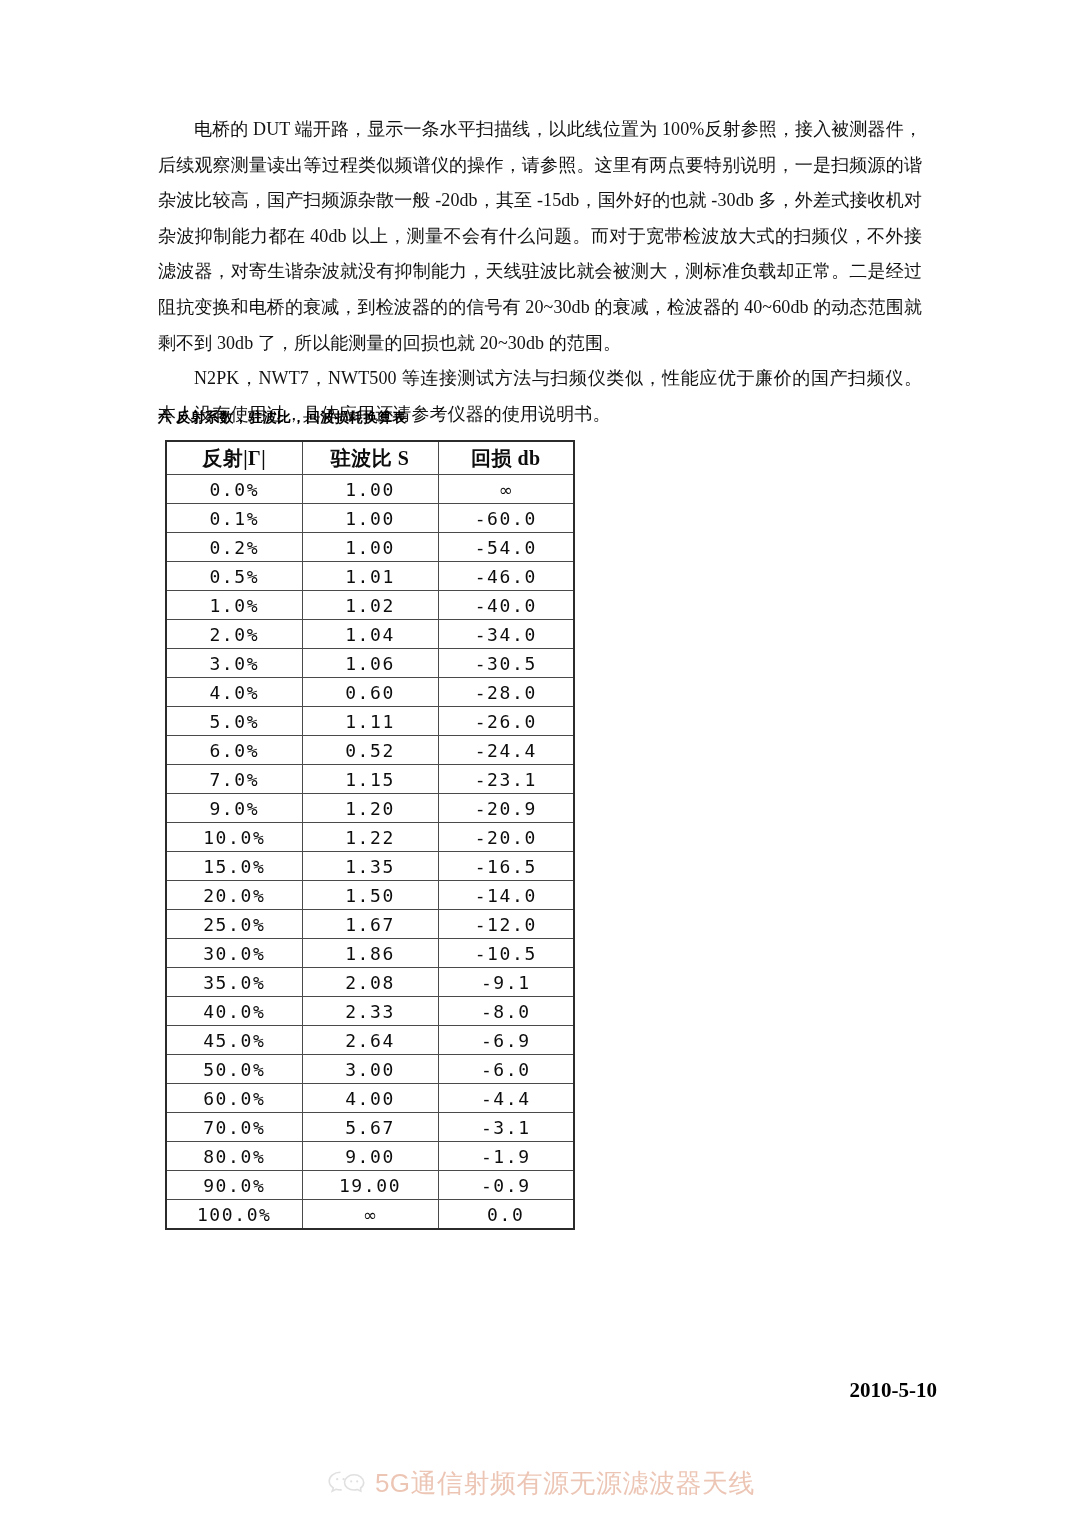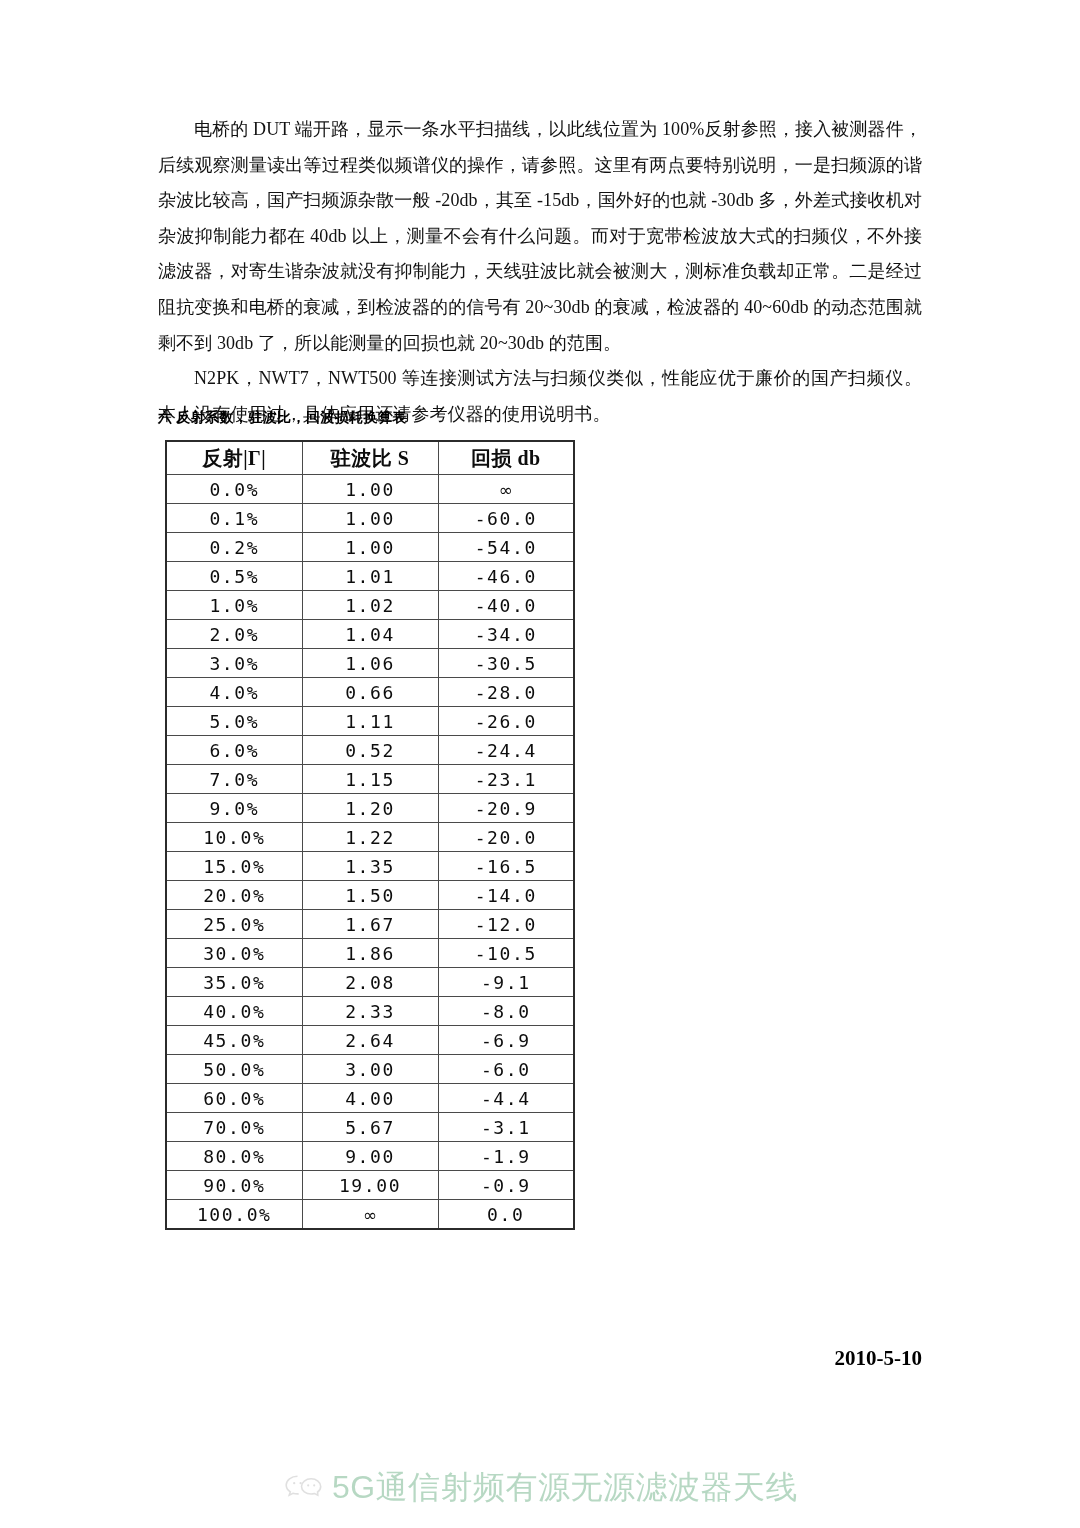--- a/index.html
+++ b/index.html
@@ -108,45 +108,46 @@
     line-height: 32px;
     color: #000;
     font-family: "Liberation Serif", "DejaVu Serif", serif;
   }
   .formulas div { white-space: nowrap; }
 
   
   .doc-date {
     position: absolute;
     left: 0;
-    top: 1346px;
+    top: 1378px;
     width: 922px;
     text-align: right;
     font-size: 21px;
     font-weight: bold;
     font-family: "Liberation Serif", "DejaVu Serif", serif;
     color: #000;
+    padding-left: 15px;
   }
 
   
   .footer-wm {
     position: absolute;
     left: 0;
     top: 1466px;
     width: 1080px;
     display: flex;
     align-items: center;
     justify-content: center;
     gap: 10px;
     opacity: 0.30;
   }
   .footer-wm .wm-text {
     font-family: "Liberation Sans", "DejaVu Sans", sans-serif;
-    font-size: 32px;
-    color: #15803d;
+    font-size: 26px;
+    color: #c2410c;
     letter-spacing: 0.5px;
     white-space: nowrap;
   }
   .wechat-icon { display: block; }
 </style>
 </head>
 <body>
 
 <div class="page">
 
@@ -202,21 +203,21 @@
             <td>1.04</td>
             <td>-34.0</td>
           </tr>
           <tr>
             <td>3.0%</td>
             <td>1.06</td>
             <td>-30.5</td>
           </tr>
           <tr>
             <td>4.0%</td>
-            <td>0.66</td>
+            <td>0.60</td>
             <td>-28.0</td>
           </tr>
           <tr>
             <td>5.0%</td>
             <td>1.11</td>
             <td>-26.0</td>
           </tr>
           <tr>
             <td>6.0%</td>
             <td>0.52</td>

